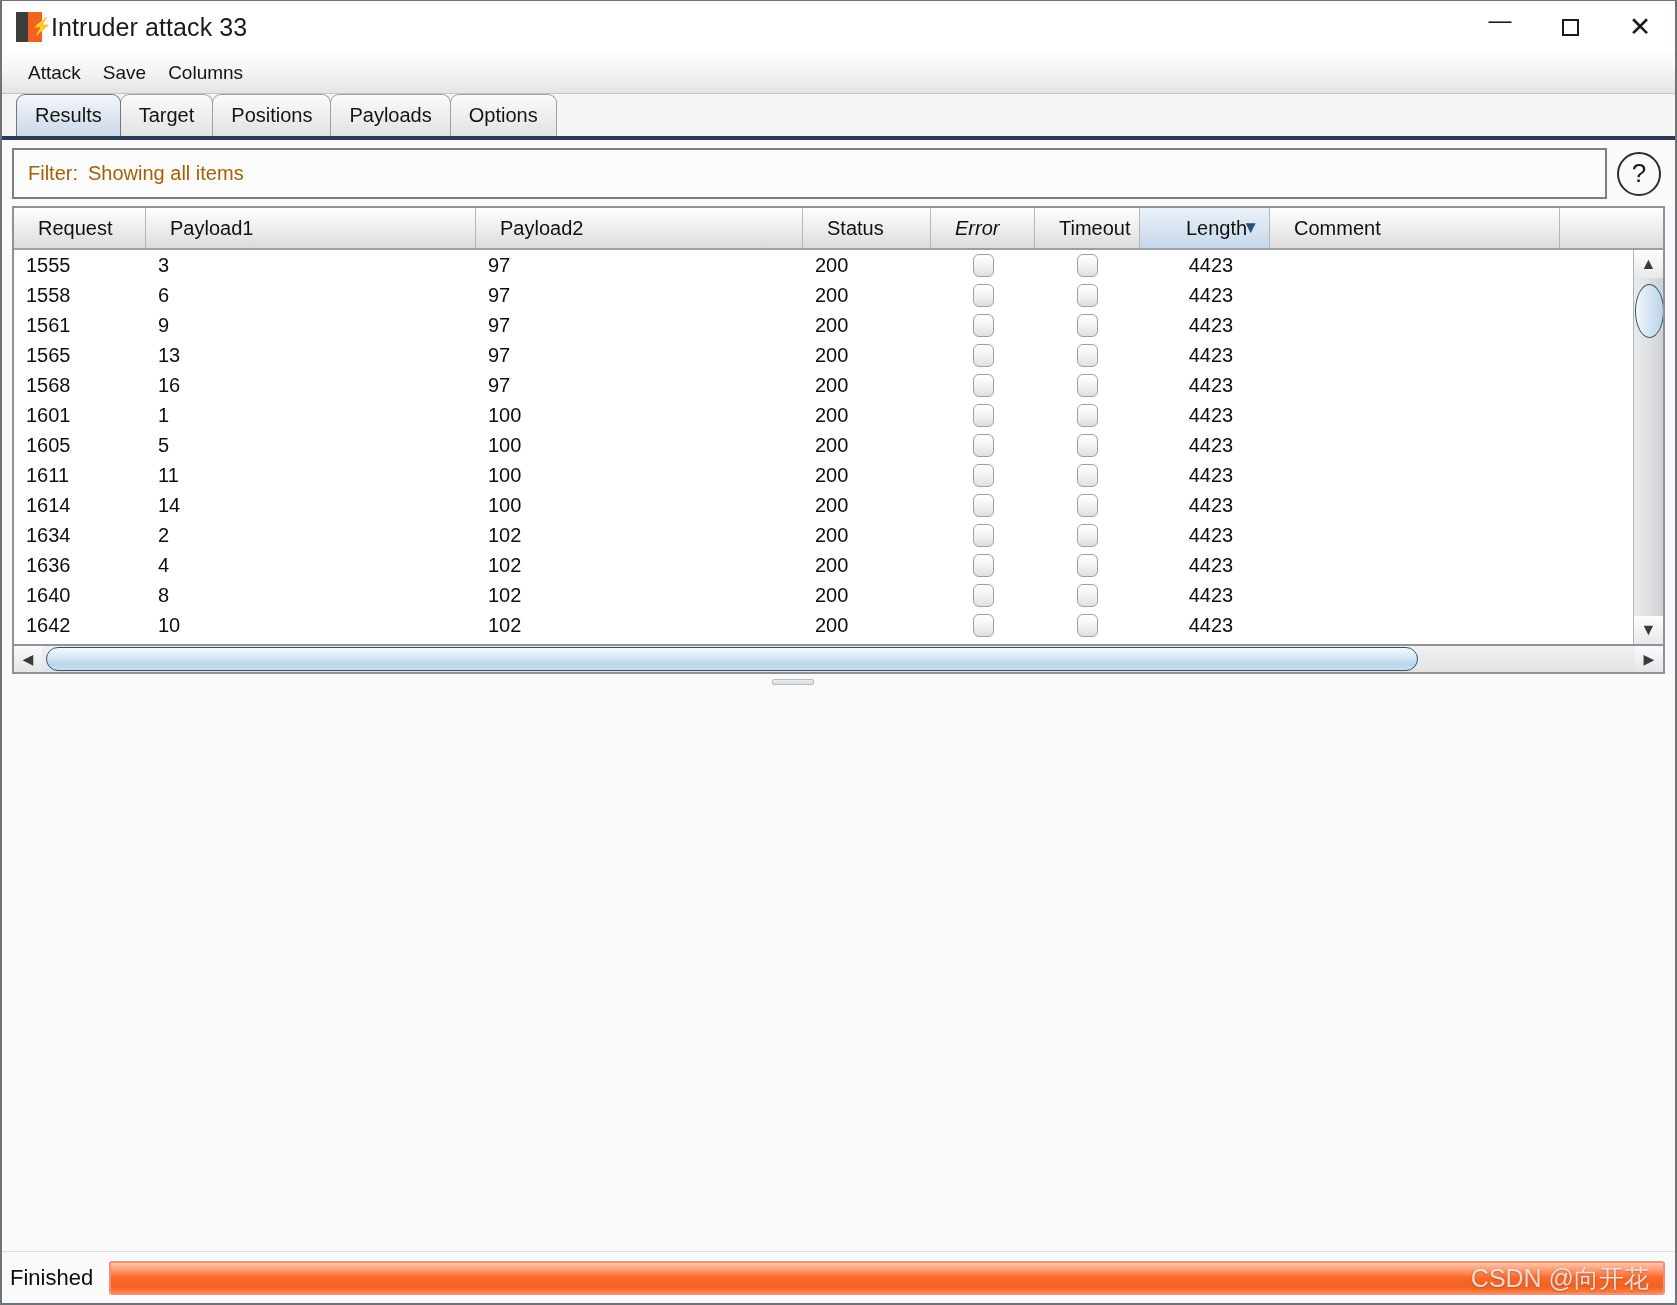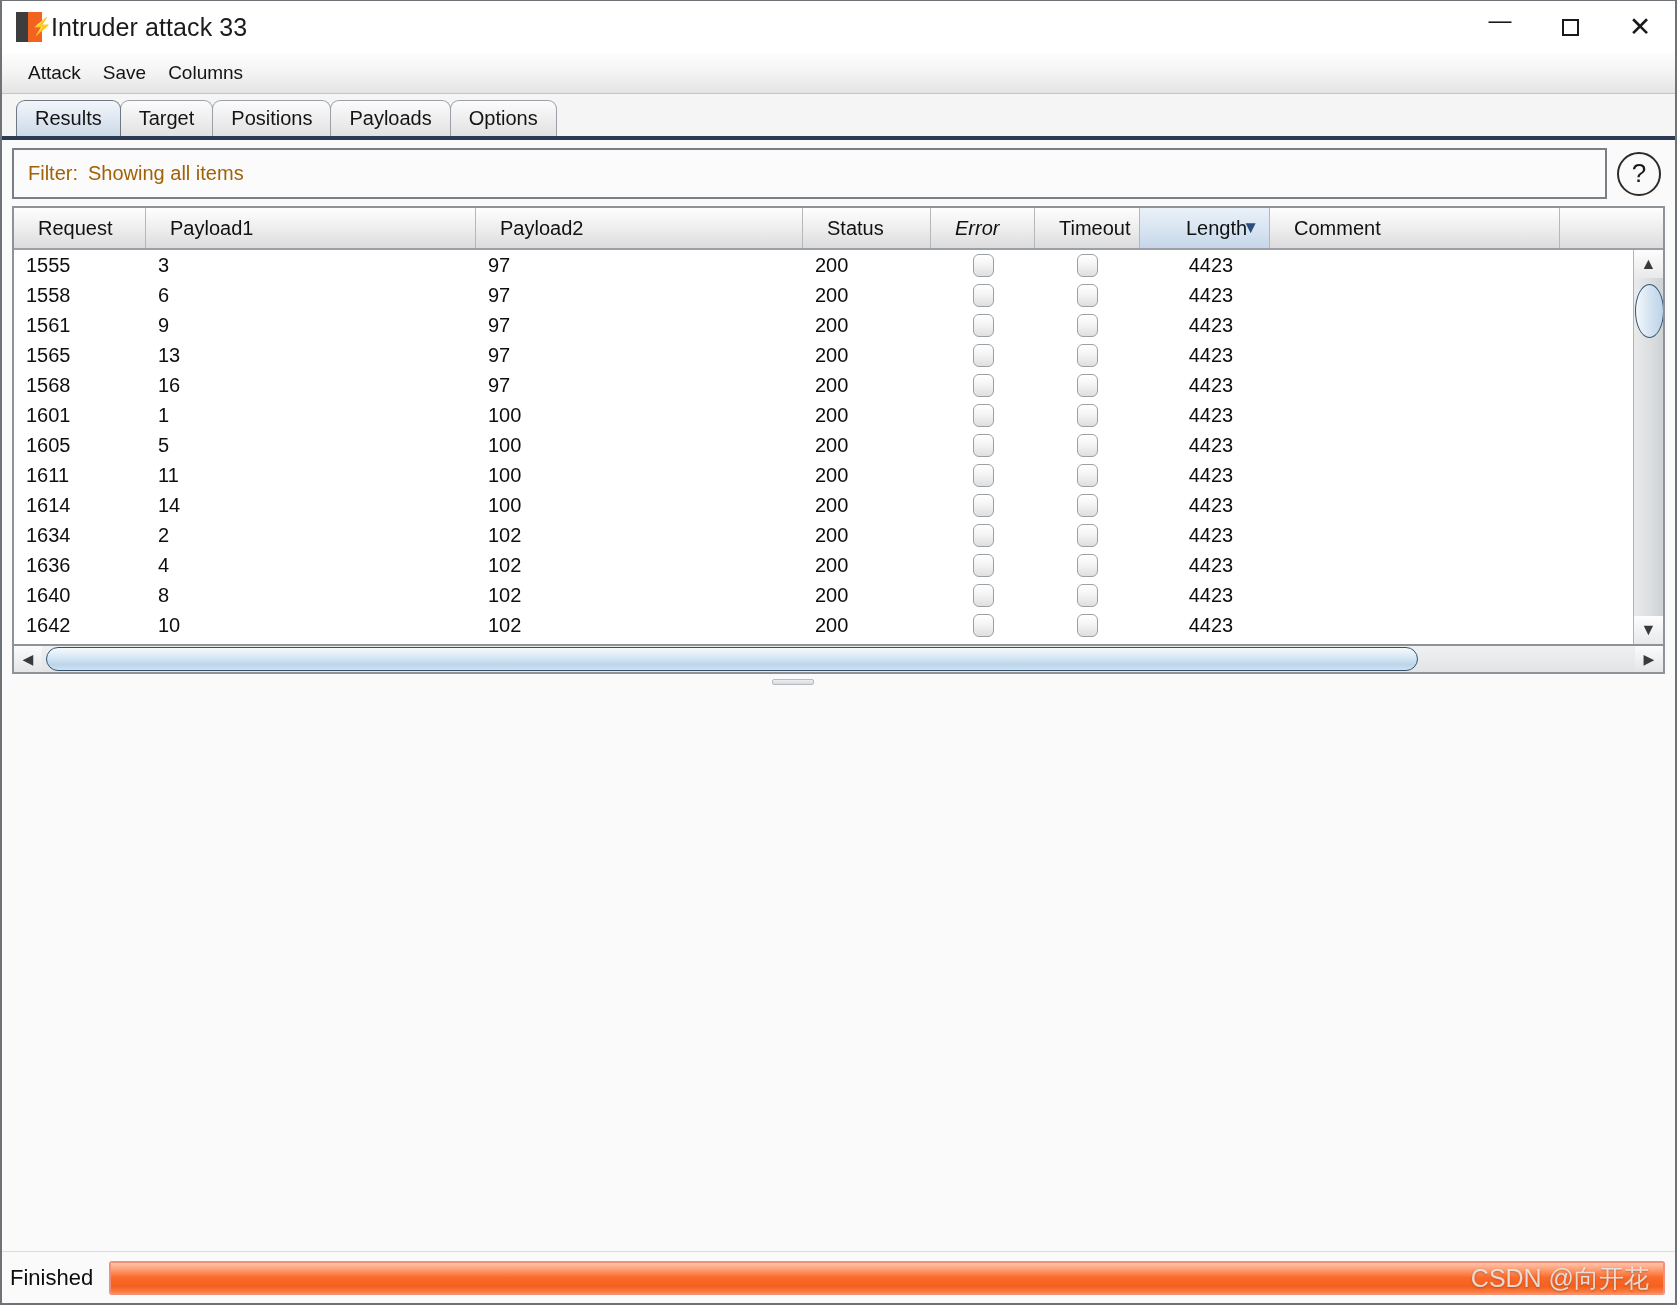--- a/index.html
+++ b/index.html
@@ -82,21 +82,21 @@
   #tabstrip {
     position: relative;
     height: 46px;
     background: #f5f5f5;
     padding-left: 14px;
     display: flex;
     align-items: flex-end;
     border-bottom: 4px solid #2c3a54;
   }
   .tab {
-    height: 36px;
+    height: 42px;
     display: flex; align-items: center;
     padding: 12px 18px;
     margin-right: -1px;
     font-size: 20px;
     color: #141414;
     background: linear-gradient(to bottom, #fbfbfb 0%, #ececec 60%, #e2e2e2 100%);
     border: 1px solid #9aa0a6;
     border-bottom: none;
     border-radius: 9px 9px 0 0;
     white-space: nowrap;

